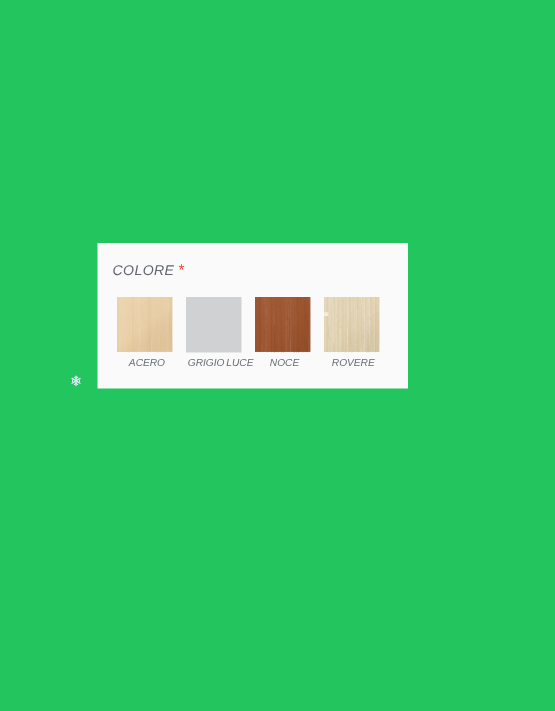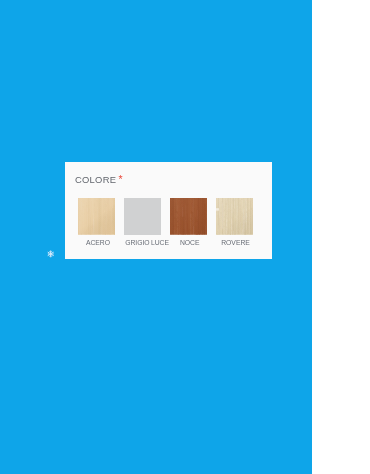--- a/index.html
+++ b/index.html
@@ -1,18 +1,18 @@
 <!DOCTYPE html>
 <html><head>
 <meta charset="utf-8">
 <style>
   html,body{margin:0;padding:0;}
   body{width:370px;height:474px;background:#ffffff;
        font-family:"Liberation Sans",sans-serif;overflow:hidden;}
-  #stage{position:relative;width:312px;height:474px;background:#0ea5e9;}
+  #stage{position:relative;width:370px;height:474px;background:#22c55e;font-style:italic;}
 
   .panel{position:absolute;left:65px;top:162px;width:207px;height:97px;
          background:#fafafa;}
 
   .panel-title{position:absolute;left:10px;top:12px;
                font-size:9.4px;letter-spacing:0.28px;color:#62666d;
                line-height:11px;white-space:nowrap;}
   .req{color:#ea4b3d;font-size:10.5px;line-height:0;position:relative;
        top:0.1px;margin-left:2.3px;}
 

